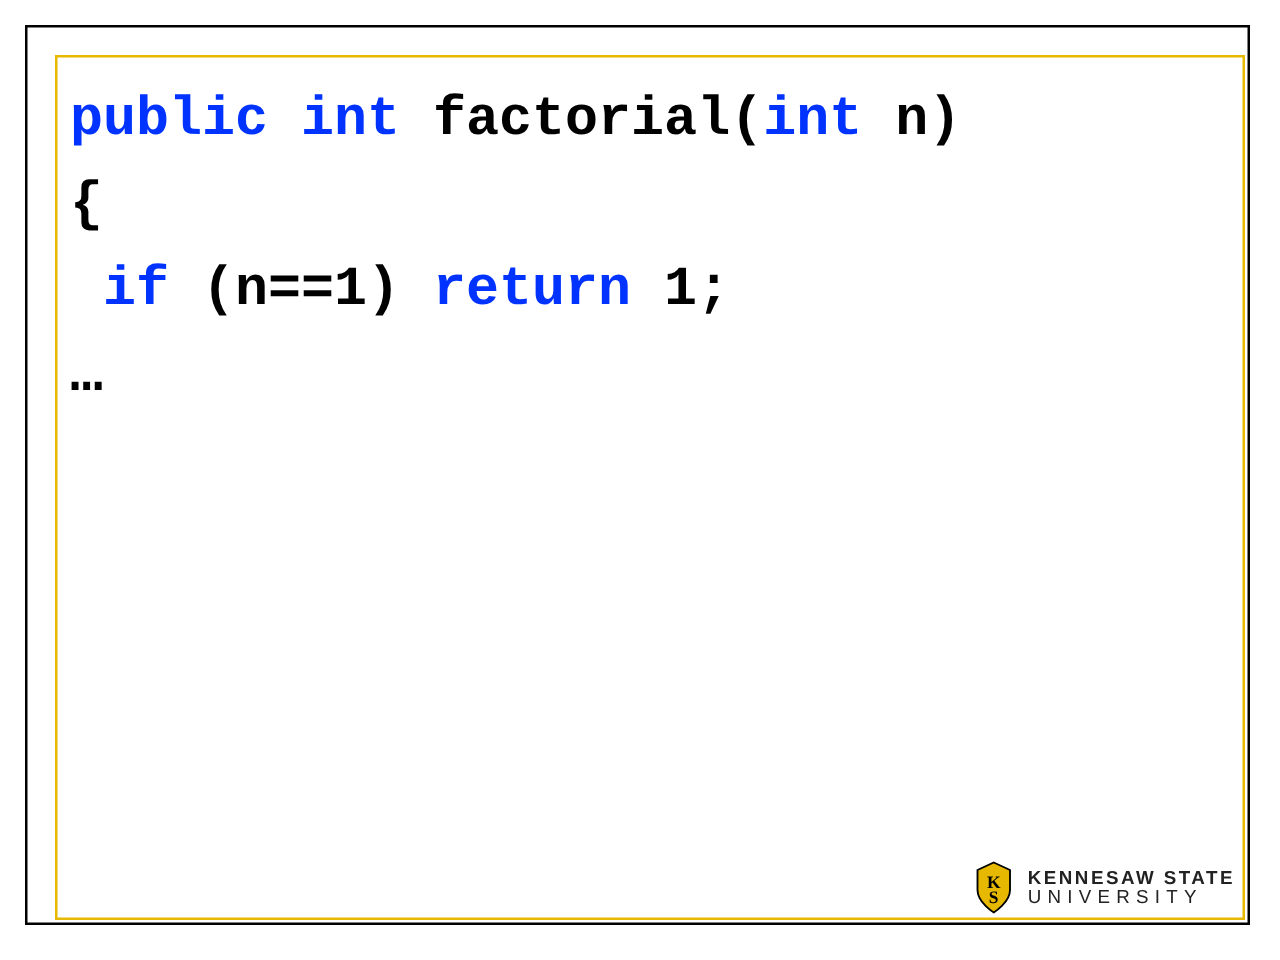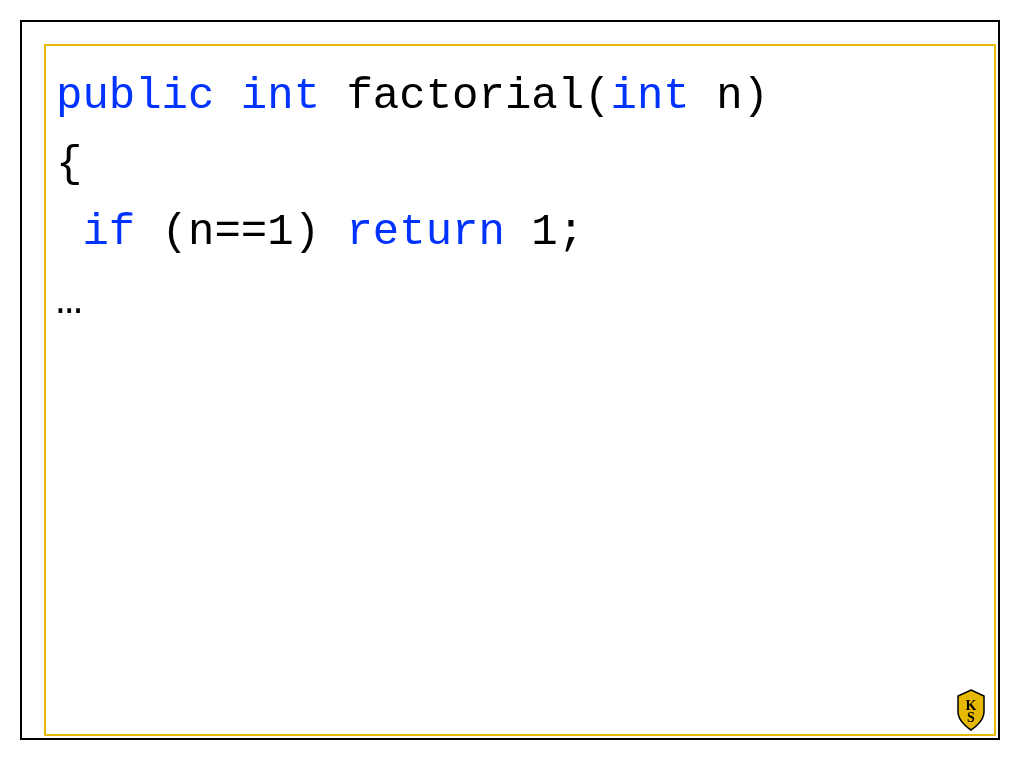--- a/index.html
+++ b/index.html
@@ -39,20 +39,21 @@
     font-weight: bold;
     color: #000;
     margin-bottom: 18px;
   }
   .code {
     font-family: "Courier New", Courier, monospace;
     font-size: 44px;
     line-height: 1.55;
     color: #000;
     white-space: pre;
+    font-weight: bold;
   }
   .kw { color: #0033ff; }
   .logo {
     position: absolute;
     right: 36px;
     bottom: 36px;
     display: flex;
     align-items: center;
     gap: 10px;
   }
@@ -92,13 +93,17 @@
 </div>
 
 <div class="logo">
   <div class="logo-mark">
     <svg width="34" height="44" viewBox="0 0 34 44">
       <path d="M17 2 L30 8 L30 24 C30 34 17 42 17 42 C17 42 4 34 4 24 L4 8 Z" fill="#e6b800" stroke="#000" stroke-width="1.5"></path>
       <text x="17" y="22" font-family="Georgia, serif" font-size="14" font-weight="bold" text-anchor="middle" fill="#000">K</text>
       <text x="17" y="34" font-family="Georgia, serif" font-size="14" font-weight="bold" text-anchor="middle" fill="#000">S</text>
     </svg>
   </div>
+  <div class="logo-text">
+    <div class="top">KENNESAW STATE</div>
+    <div class="bottom">UNIVERSITY</div>
+  </div>
 </div>
 
 </body></html>

